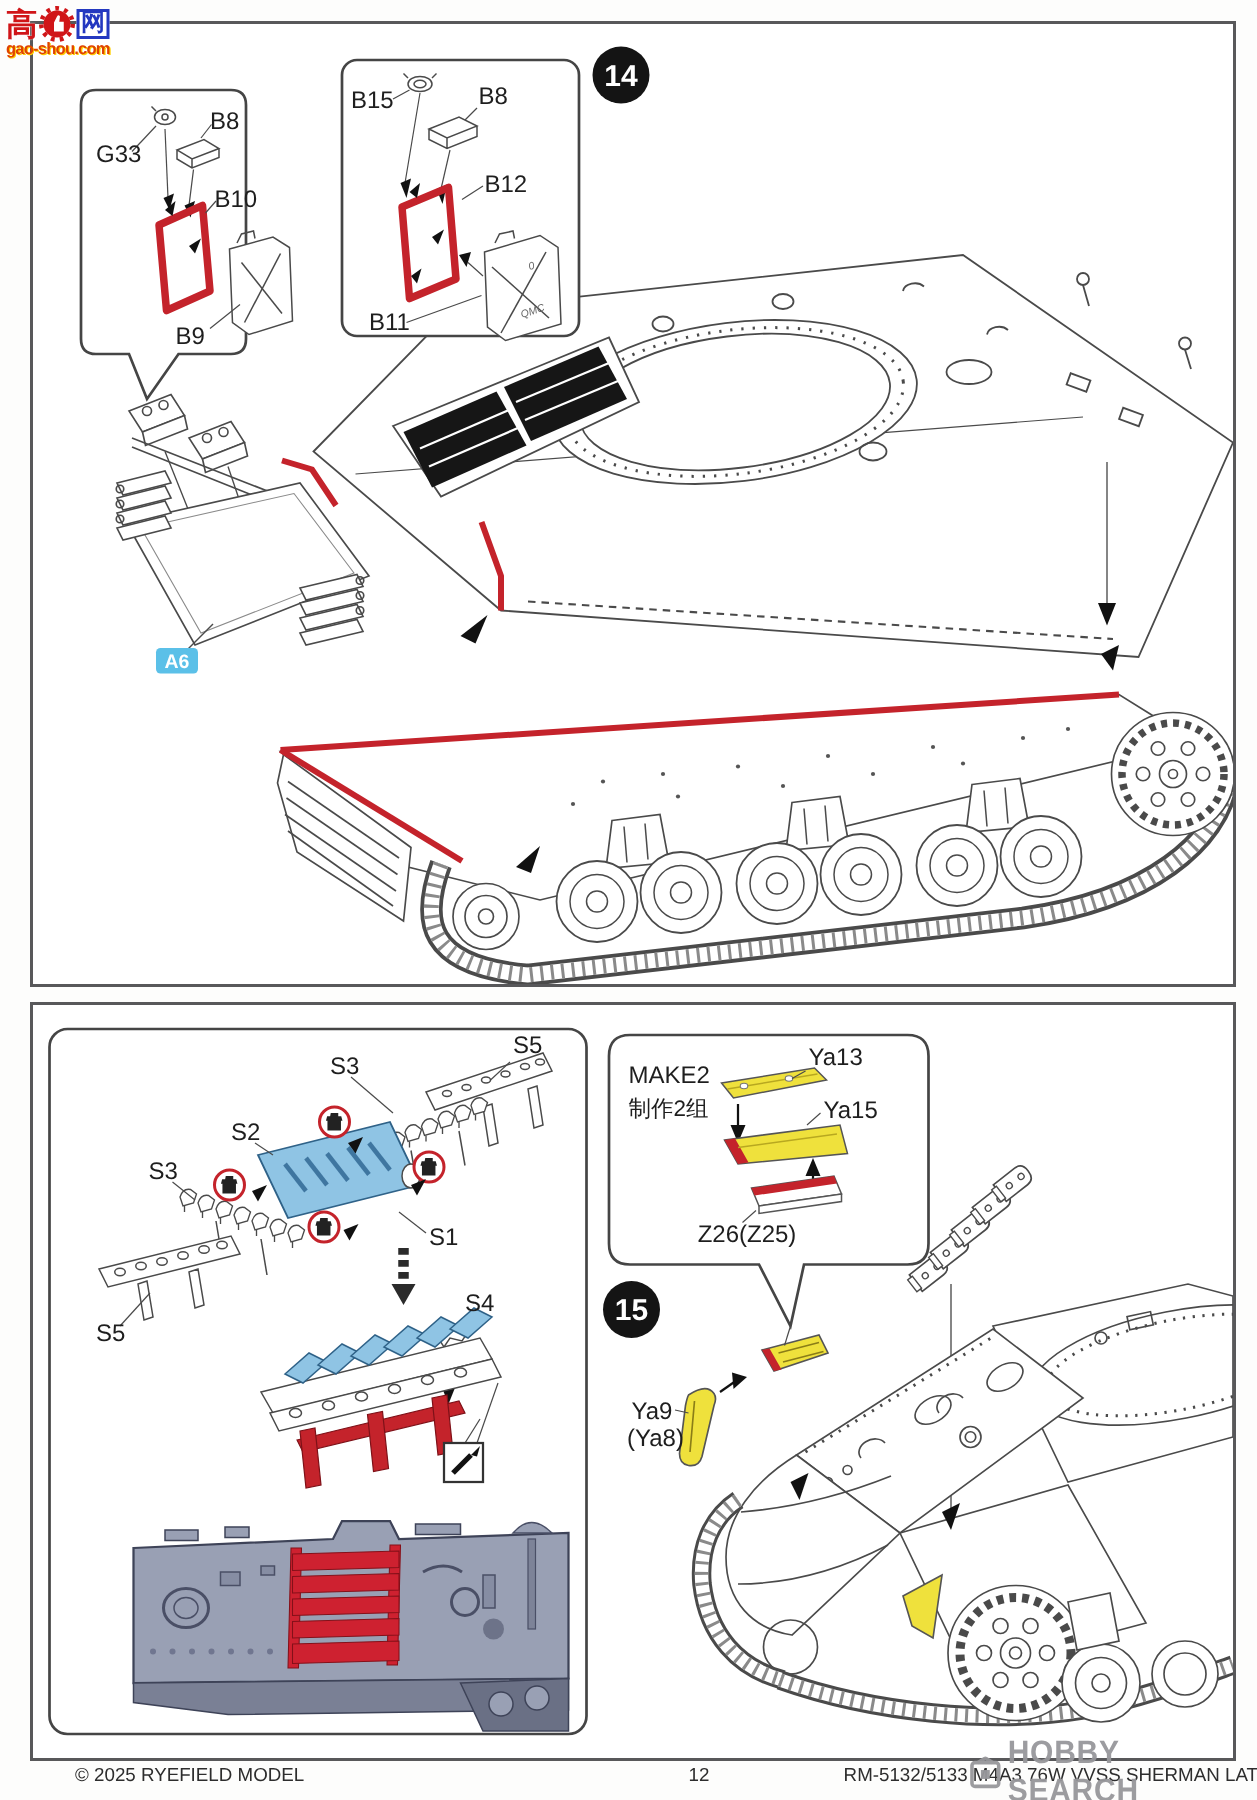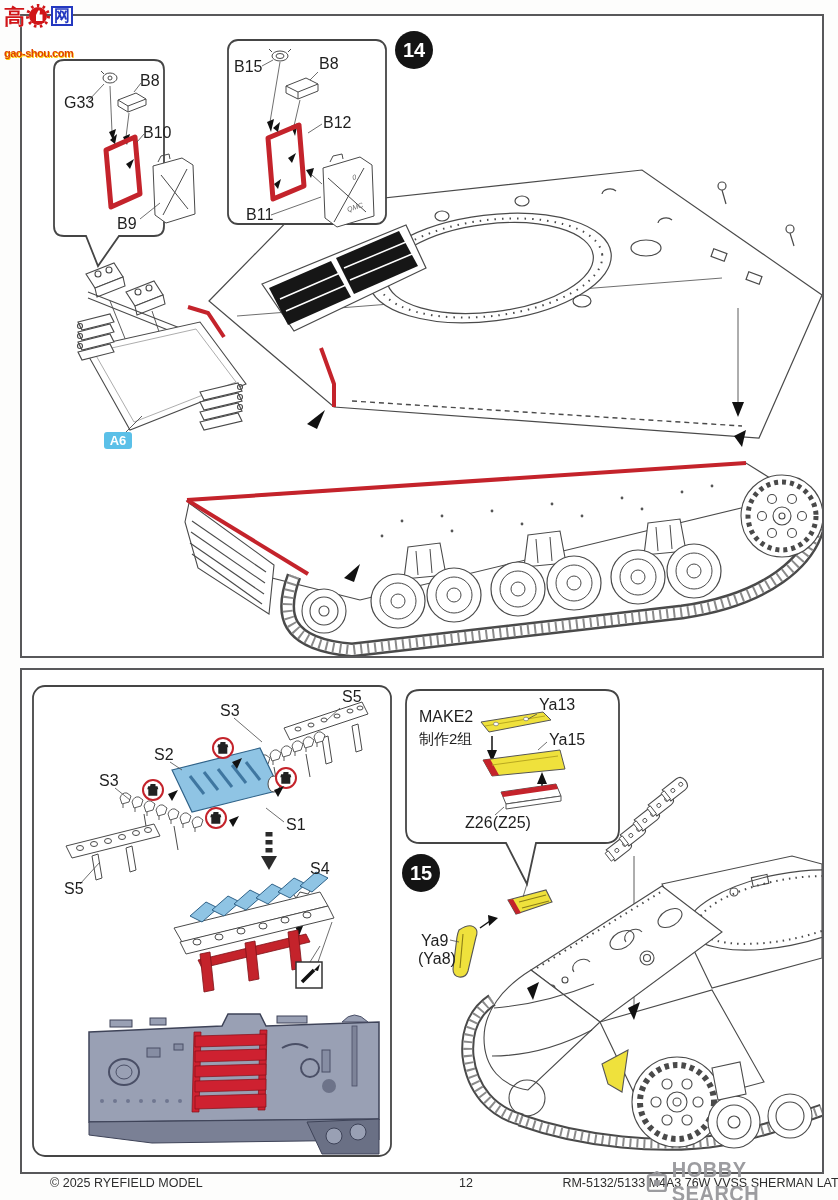--- a/index.html
+++ b/index.html
@@ -19,21 +19,21 @@
   .footer .pnum{position:absolute;left:0;width:838px;text-align:center;top:0;padding-left:23px;}
   .footer .kit{position:absolute;right:15px;top:0;text-align:center;}
   .wm-hobby{position:absolute;left:646px;top:1159px;display:flex;align-items:center;gap:4px;
             color:#97979b;opacity:.95;}
   .wm-hobby .brand{font-size:20px;font-weight:bold;letter-spacing:.5px;transform:scaleY(1.08);}
   .wm-gs{position:absolute;left:4px;top:4px;z-index:5;line-height:1;}
   .wm-gs .row{display:flex;align-items:center;gap:1px;}
   .gs-hi{color:#d01518;font-size:21px;font-weight:bold;text-shadow:0 0 1px #fff;}
   .gs-wang{color:#2438c0;font-size:16px;font-weight:bold;border:2px solid #2438c0;background:#fff;
            padding:0 1px;}
-  .gs-domain{color:#e04300;font-size:11px;font-weight:bold;margin-top:20px;
+  .gs-domain{color:#e04300;font-size:11px;font-weight:bold;margin-top:0;
              text-shadow:.7px .7px 0 #ffd000;letter-spacing:-.5px;}
 </style>
 </head>
 <body>
 
 <div class="page">
 
   <div class="panel panel-14">
   <svg width="800" height="640" viewBox="0 0 800 640">
     <defs>

